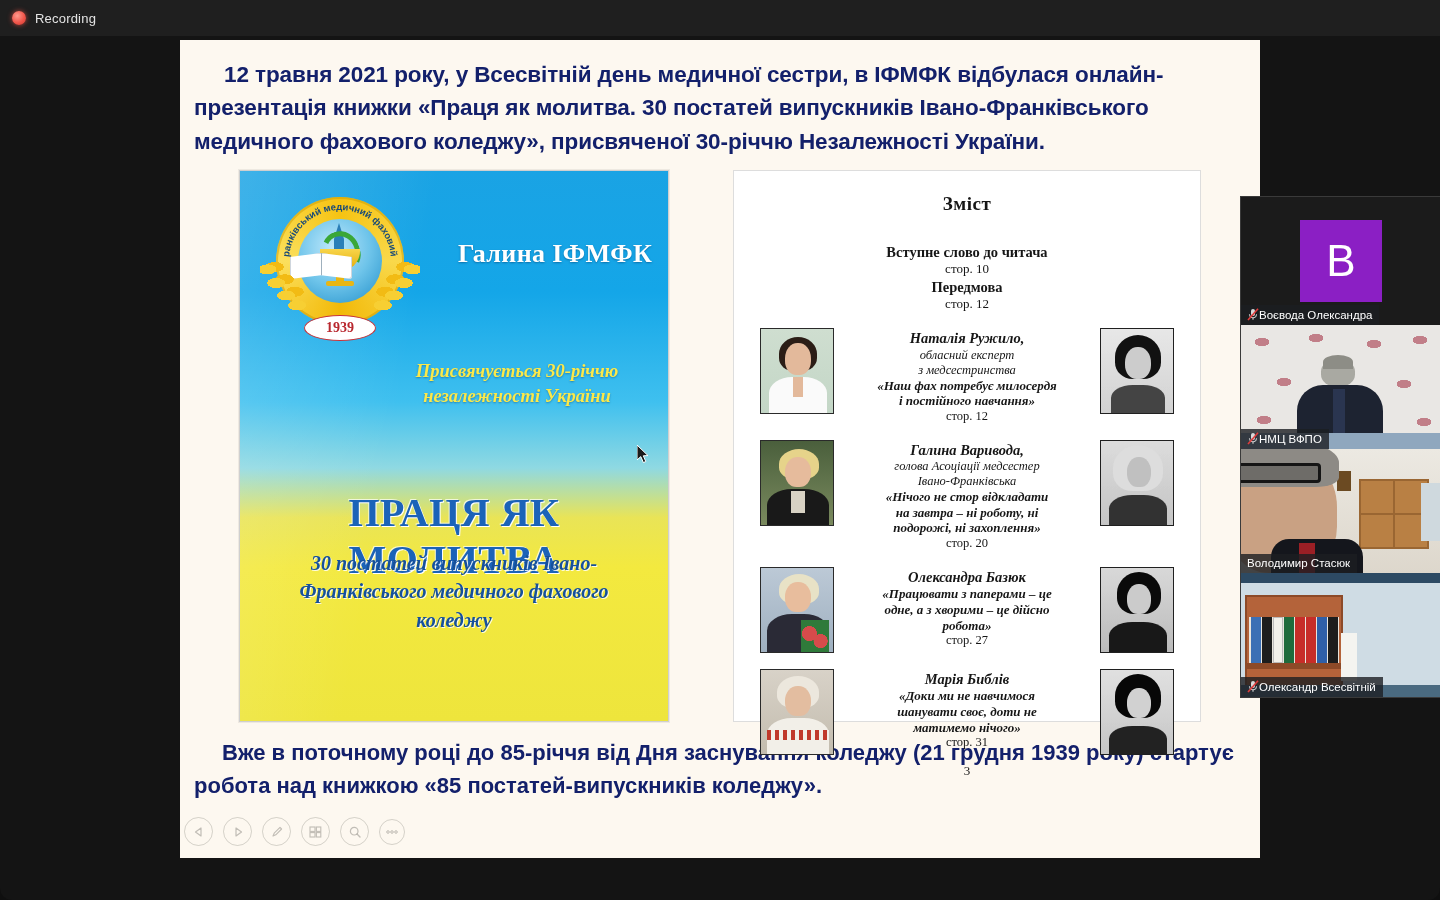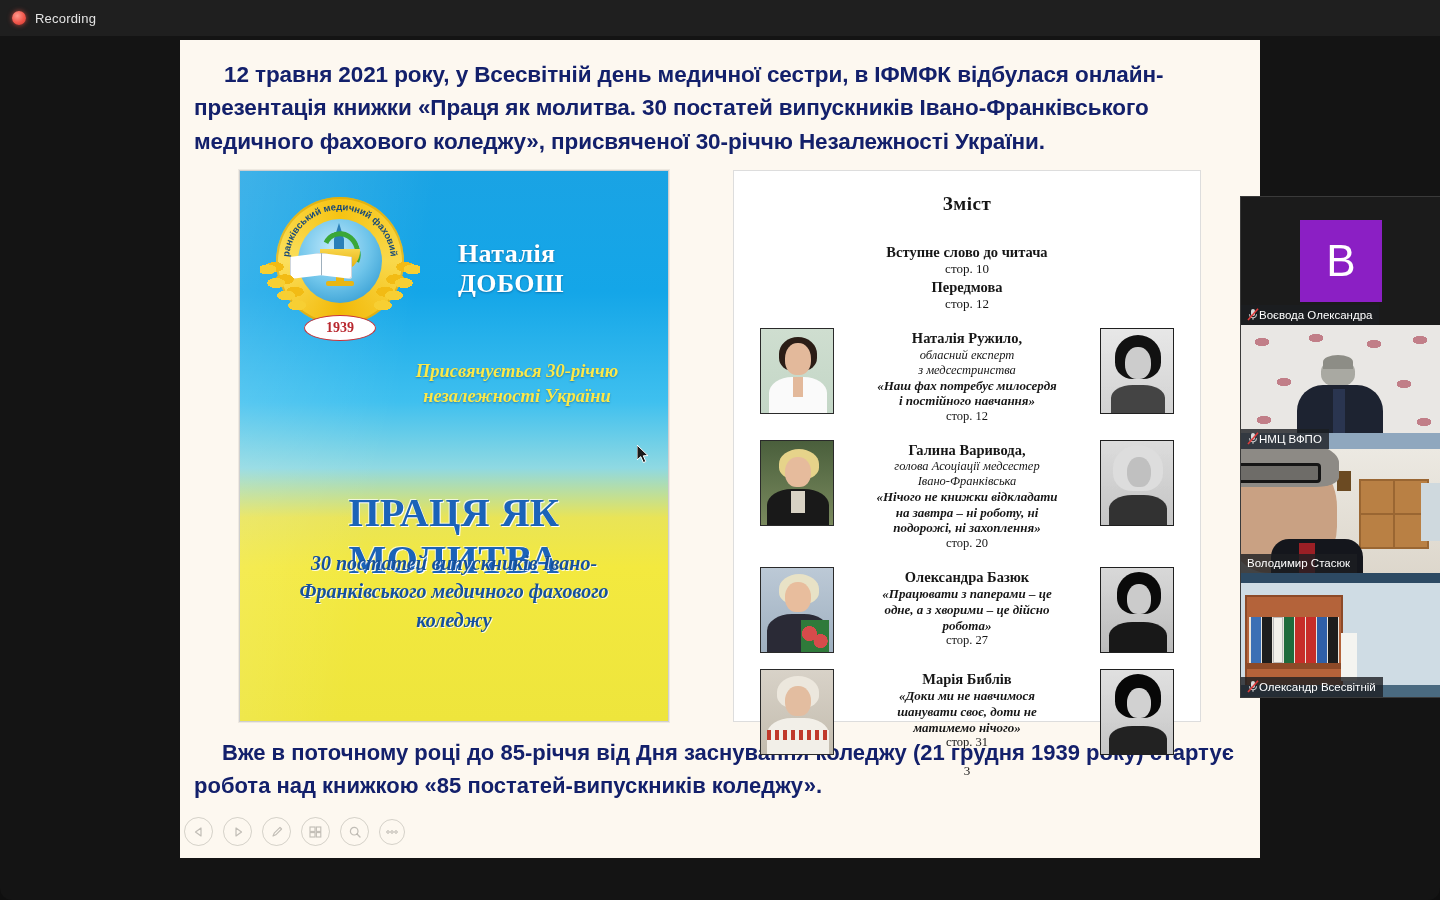--- a/index.html
+++ b/index.html
@@ -174,21 +174,21 @@
   .toc-front .b { font-weight: 700; font-size: 14.5px; }
   .toc-front .p { font-size: 13px; }
 
   .toc-row { display: flex; align-items: flex-start; gap: 10px; margin-top: 16px; }
   .toc-row .ph {
     width: 74px; height: 86px; flex: 0 0 74px; border: 1px solid #2a2a2a;
     overflow: hidden; position: relative;
   }
   .toc-row .ph.bw { filter: grayscale(1) contrast(1.12); }
   .toc-row .txt { flex: 1; text-align: center; line-height: 1.2; padding-top: 2px; }
-  .toc-row .nm { font-weight: 700; font-size: 14.5px; }
+  .toc-row .nm { font-weight: 700; font-style: italic; font-size: 14.5px; }
   .toc-row .rl { font-style: italic; font-size: 12.5px; }
   .toc-row .qt { font-weight: 700; font-style: italic; font-size: 13px; }
   .toc-row .pg { font-size: 12.5px; }
   .toc-pageno { text-align: center; font-size: 13px; margin-top: 8px; }
 
   
   .por { position: absolute; inset: 0; }
   .por .bg { position: absolute; inset: 0; }
   .por .head { position: absolute; border-radius: 48% 48% 44% 44%; }
   .por .hair { position: absolute; border-radius: 50% 50% 38% 38%; }
@@ -285,21 +285,21 @@
             <div class="em-bowl"></div>
             <div class="em-stem"></div>
             <div class="em-base"></div>
           </div>
           <div class="em-book"></div>
           <div class="em-laurel-l"></div>
           <div class="em-laurel-r"></div>
           <div class="em-year">1939</div>
         </div>
 
-        <div class="book-author">Наталія ДОБОШ</div>
+        <div class="book-author">Галина ІФМФК</div>
         <div class="book-ded">Присвячується 30-річчю незалежності України</div>
         <div class="book-title">ПРАЦЯ ЯК МОЛИТВА</div>
         <div class="book-sub">30 постатей випускників Івано-Франківського медичного фахового коледжу</div>
       </div>
 
       <div class="toc">
         <div class="toc-title">Зміст</div>
 
         <div class="toc-front">
           <div class="b">Вступне слово до читача</div>
@@ -343,21 +343,21 @@
               <div class="hair" style="left:18px;top:8px;width:40px;height:30px;background:#e6d38a"></div>
               <div class="head" style="left:24px;top:16px;width:26px;height:30px;background:#e6bb9c"></div>
               <div class="body" style="left:6px;top:48px;width:62px;height:40px;background:#191919"></div>
               <div style="position:absolute;left:30px;top:50px;width:14px;height:22px;background:#d8d2c4"></div>
             </div>
           </div>
           <div class="txt">
             <div class="nm">Галина Варивода,</div>
             <div class="rl">голова Асоціації медсестер</div>
             <div class="rl">Івано-Франківська</div>
-            <div class="qt">«Нічого не книжки відкладати</div>
+            <div class="qt">«Нічого не стор відкладати</div>
             <div class="qt">на завтра – ні роботу, ні</div>
             <div class="qt">подорожі, ні захоплення»</div>
             <div class="pg">стор. 20</div>
           </div>
           <div class="ph bw">
             <div class="por">
               <div class="bg" style="background:linear-gradient(180deg,#d2d2d2,#bdbdbd)"></div>
               <div class="hair" style="left:12px;top:4px;width:50px;height:46px;background:#d9d2c6"></div>
               <div class="head" style="left:26px;top:16px;width:24px;height:30px;background:#c3b7ab"></div>
               <div class="body" style="left:8px;top:54px;width:58px;height:34px;background:#3a3a3a"></div>

